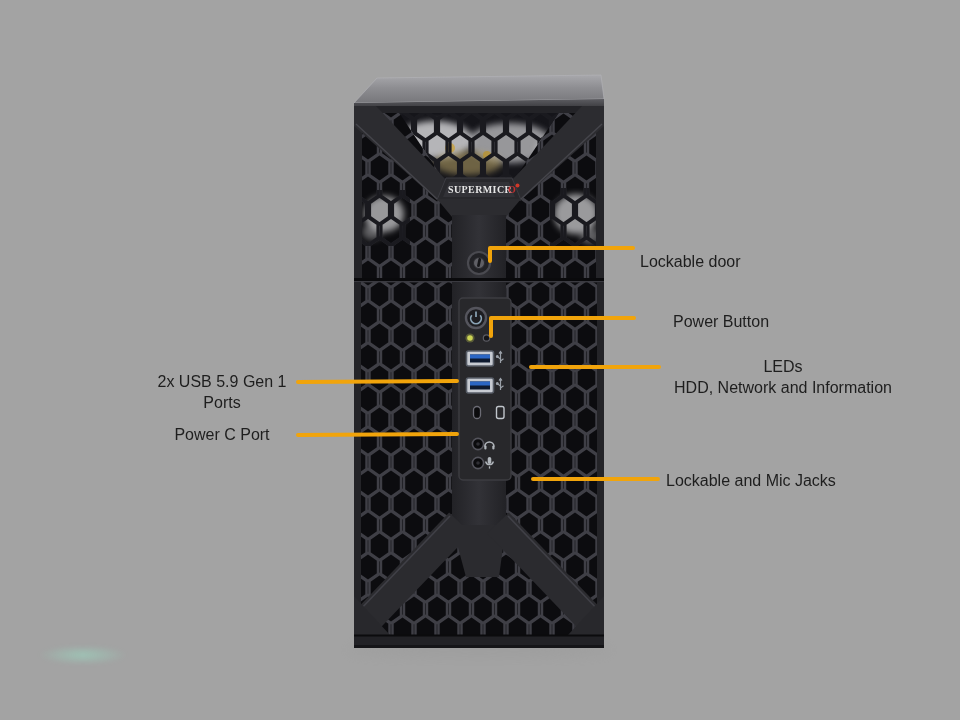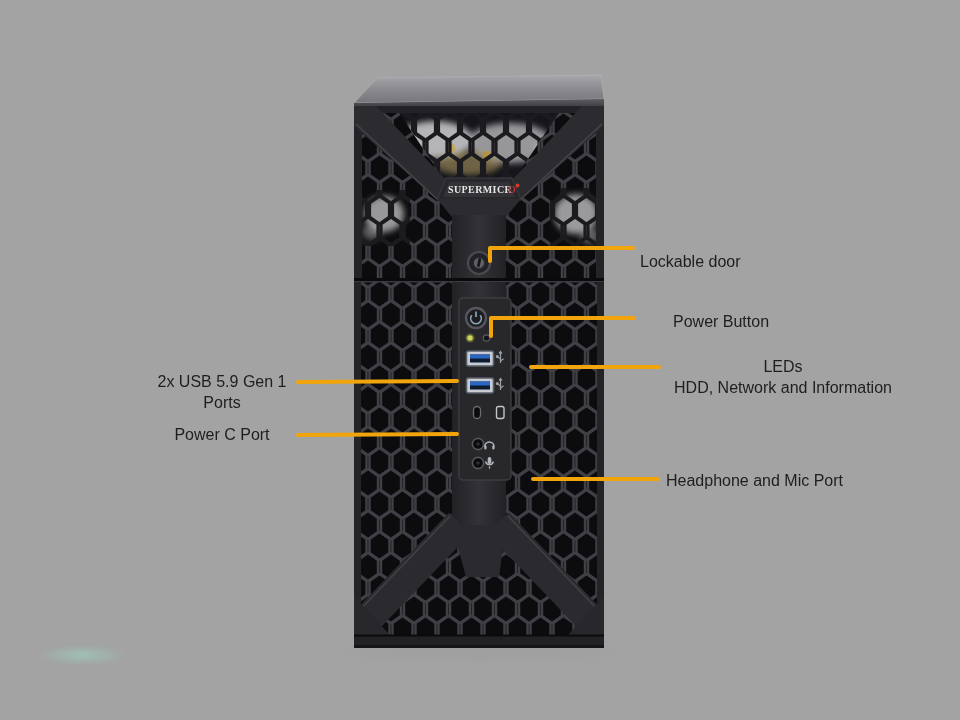--- a/index.html
+++ b/index.html
@@ -242,21 +242,21 @@
 
   <div class="callout-label" style="left:640px;top:239px;margin-top:12px;">Lockable door</div>
 
   <div class="callout-label" style="left:640px;top:311px;margin-left:33px;">Power Button</div>
 
   <div class="callout-label center" style="left:662px;top:356px;width:242px;">
     <div>LEDs</div>
     <div>HDD, Network and Information</div>
   </div>
 
-  <div class="callout-label" style="left:666px;top:470px;">Headphone and Mic Port</div>
+  <div class="callout-label" style="left:666px;top:470px;">Lockable and Mic Jacks</div>
 
   <div class="callout-label center" style="left:138px;top:371px;width:168px;">
     <div>2x USB 5.9 Gen 1</div>
     <div>Ports</div>
   </div>
 
   <div class="callout-label center" style="left:138px;top:424px;width:168px;">
     <div>Power C Port</div>
   </div>
 

